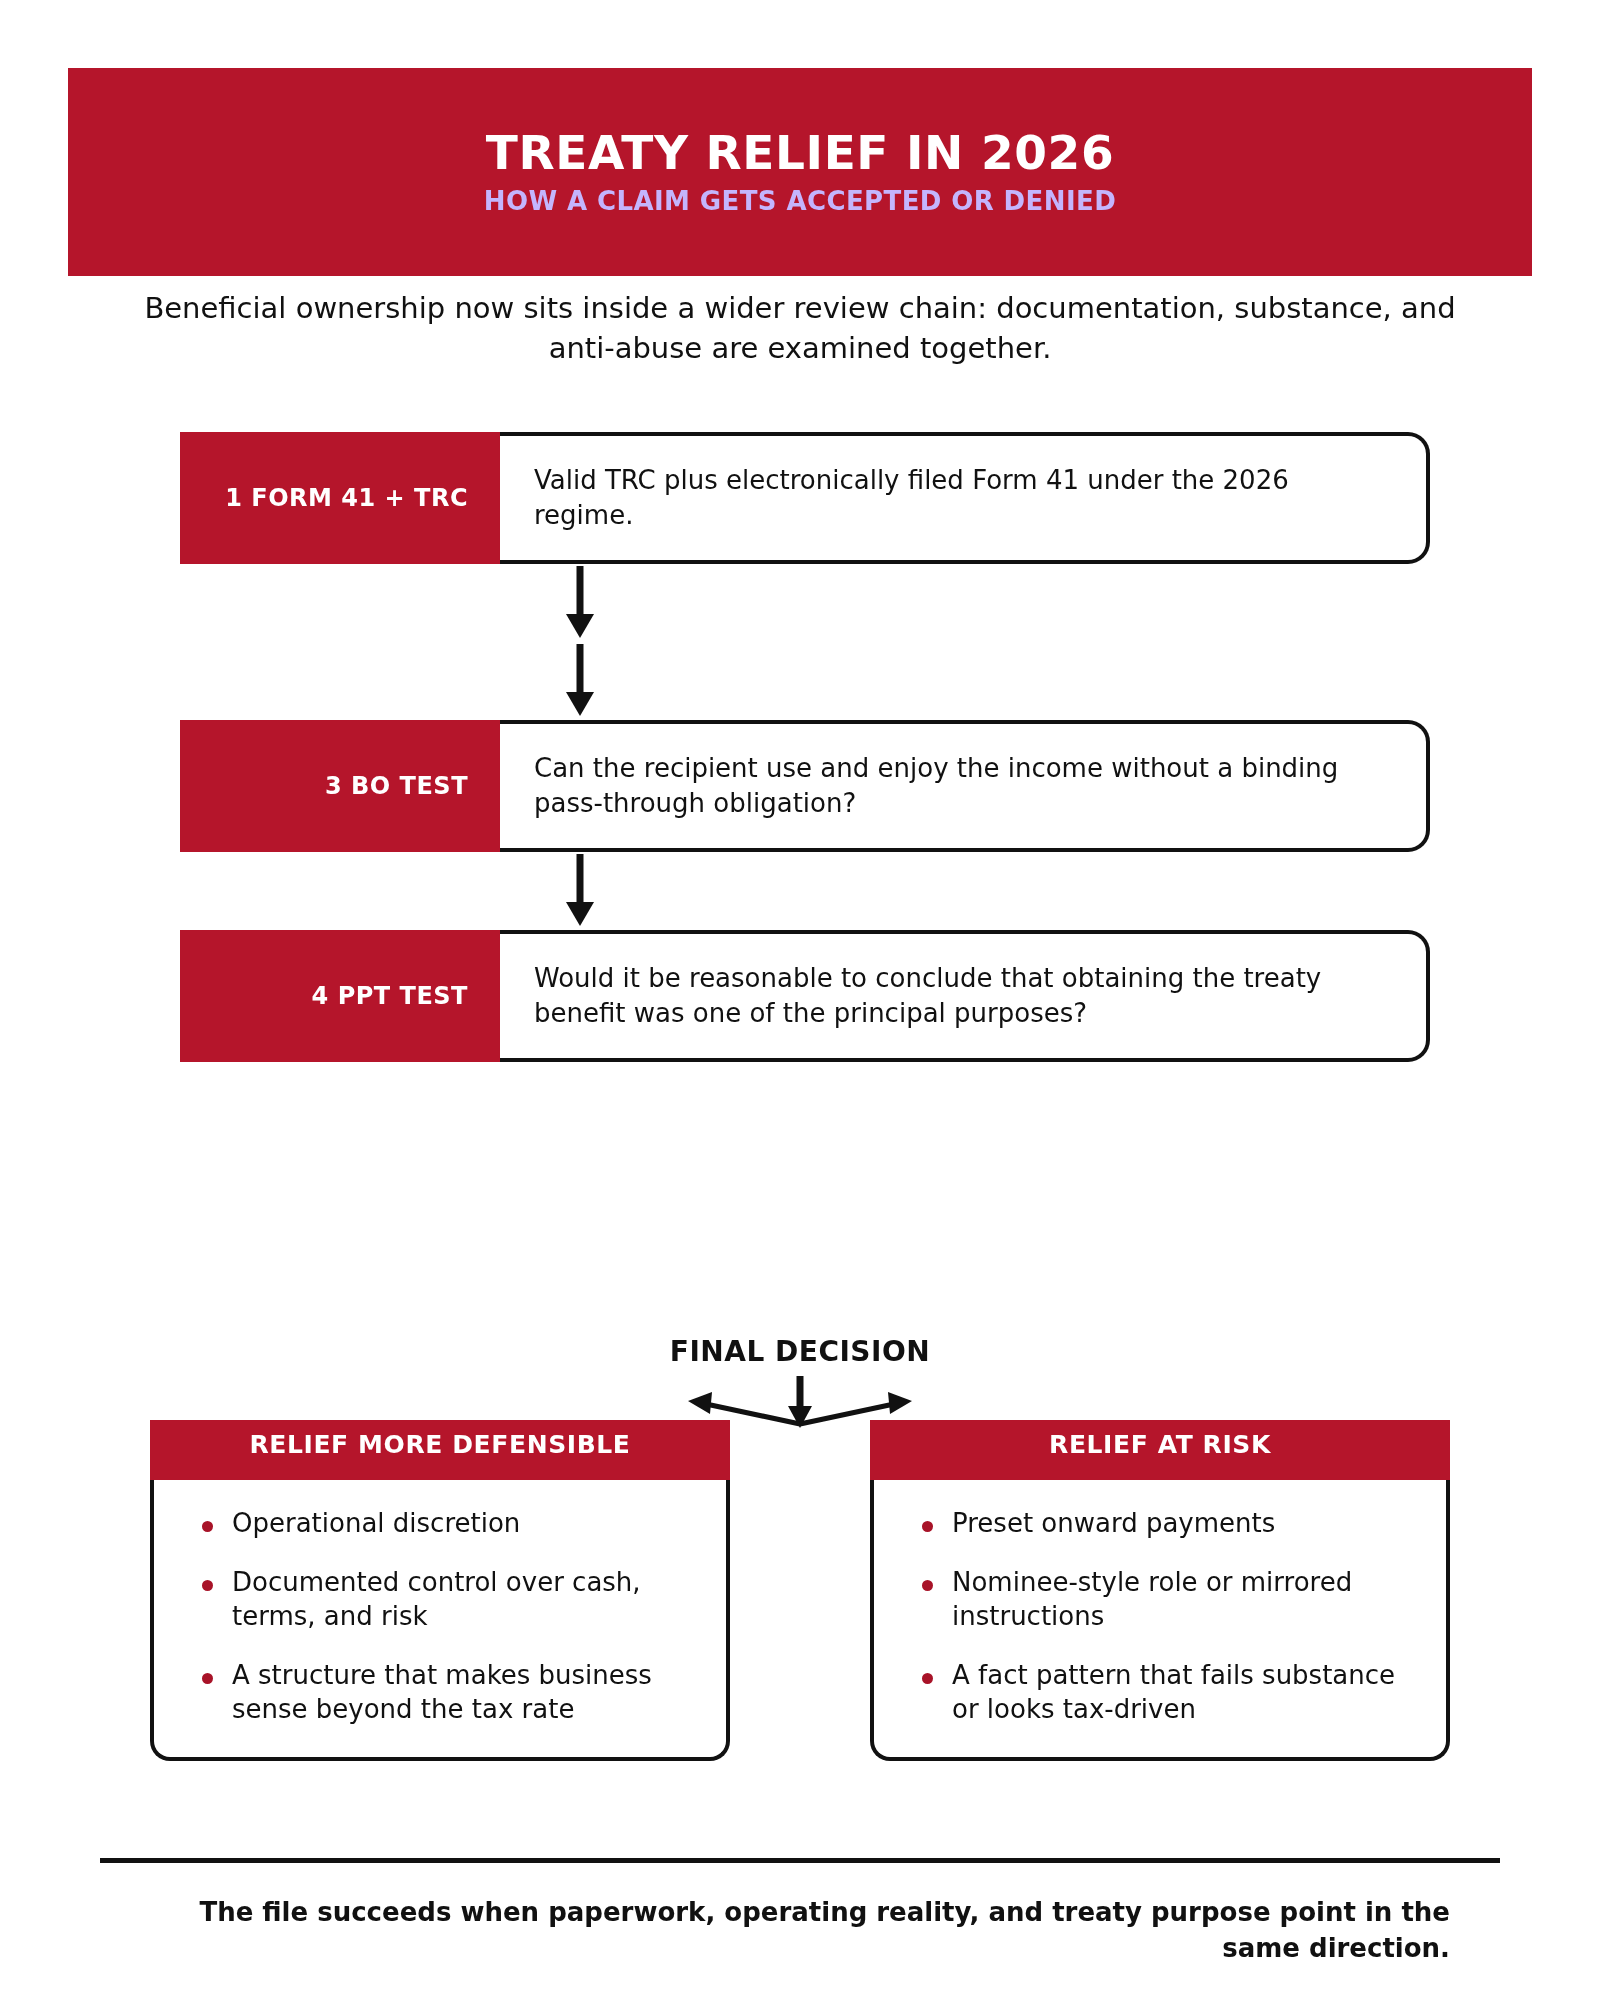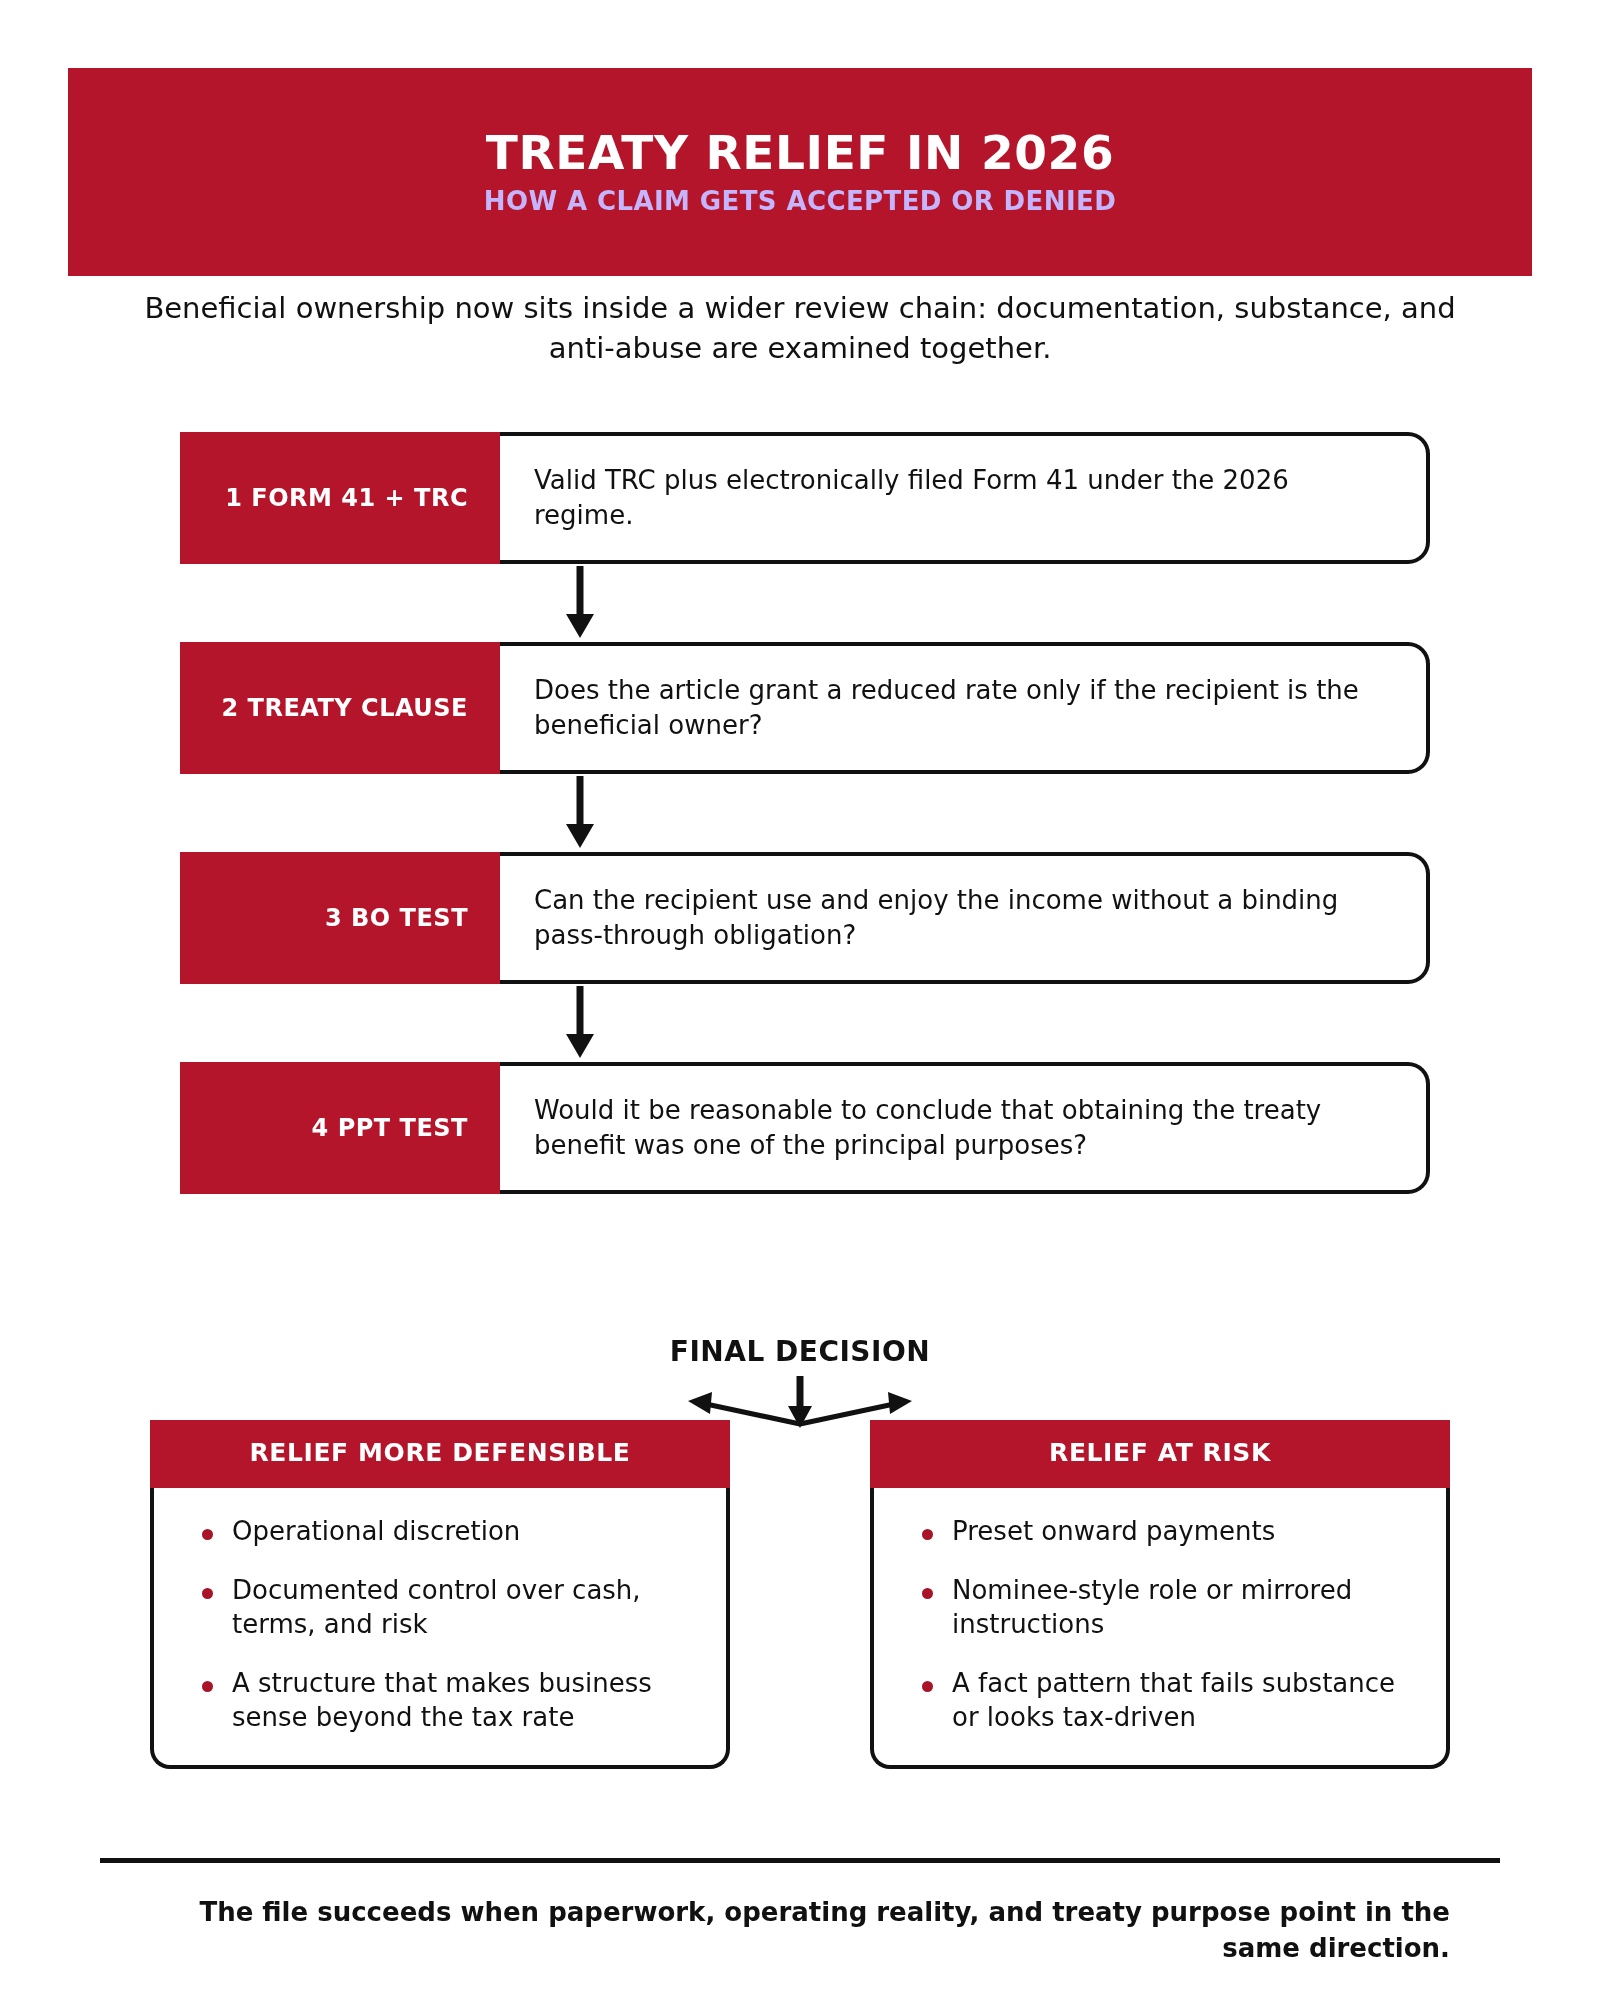--- a/index.html
+++ b/index.html
@@ -146,21 +146,21 @@
     width: 580px;
     box-sizing: border-box;
   }
   .card-header {
     background: #B5152B;
     color: #ffffff;
     font-size: 25px;
     font-weight: bold;
     letter-spacing: 0.6px;
     text-align: center;
-    padding: 18px 0 21px 0;
+    padding: 10px 0 21px 0;
   }
   .card-body {
     border: 4px solid #111111;
     border-top: none;
     border-bottom-left-radius: 20px;
     border-bottom-right-radius: 20px;
     background: #ffffff;
     padding: 26px 26px 30px 26px;
     min-height: 248px;
     box-sizing: border-box;
@@ -227,24 +227,20 @@
     <div class="step-body">Valid TRC plus electronically filed Form 41 under the 2026 regime.</div>
   </div>
 
   <div class="step-arrow">
     <svg width="40" height="78" viewBox="0 0 40 78" aria-hidden="true">
       <line x1="20" y1="2" x2="20" y2="56" stroke="#111111" stroke-width="7"></line>
       <polygon points="20,74 6,50 34,50" fill="#111111"></polygon>
     </svg>
   </div>
 
-  <div class="step-row">
-    <div class="step-label">2  TREATY CLAUSE</div>
-    <div class="step-body">Does the article grant a reduced rate only if the recipient is the beneficial owner?</div>
-  </div>
 
   <div class="step-arrow">
     <svg width="40" height="78" viewBox="0 0 40 78" aria-hidden="true">
       <line x1="20" y1="2" x2="20" y2="56" stroke="#111111" stroke-width="7"></line>
       <polygon points="20,74 6,50 34,50" fill="#111111"></polygon>
     </svg>
   </div>
 
   <div class="step-row">
     <div class="step-label">3  BO TEST</div>

